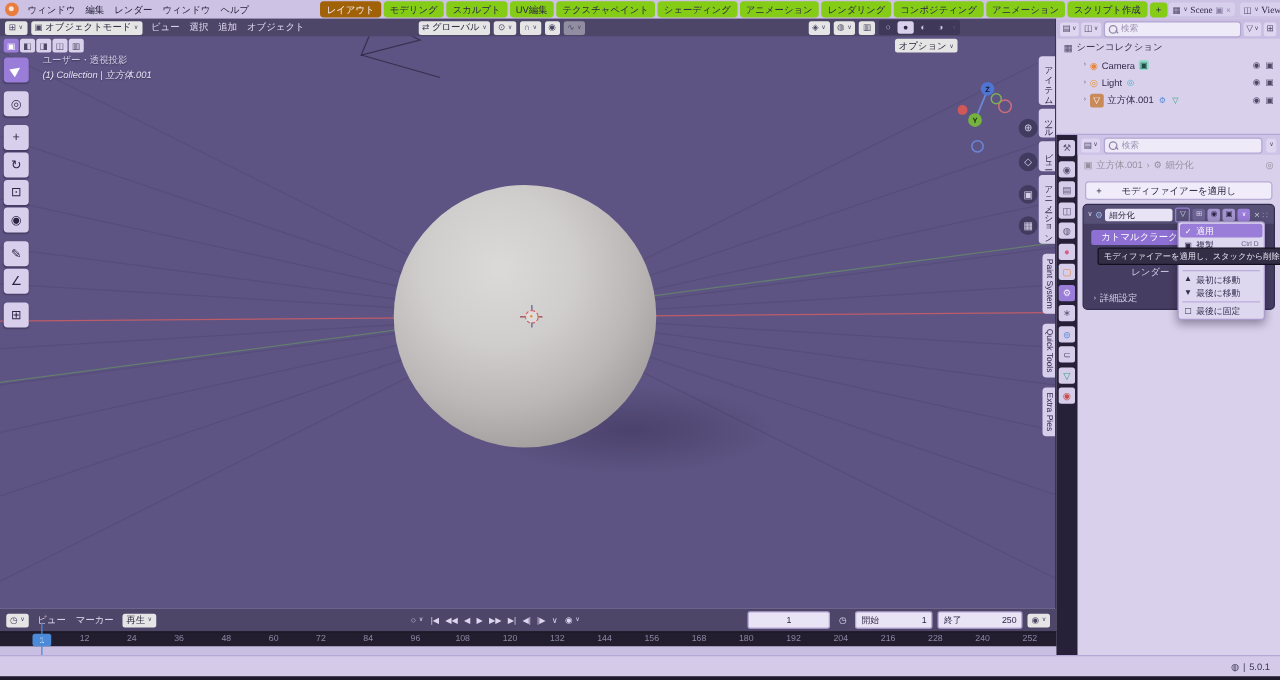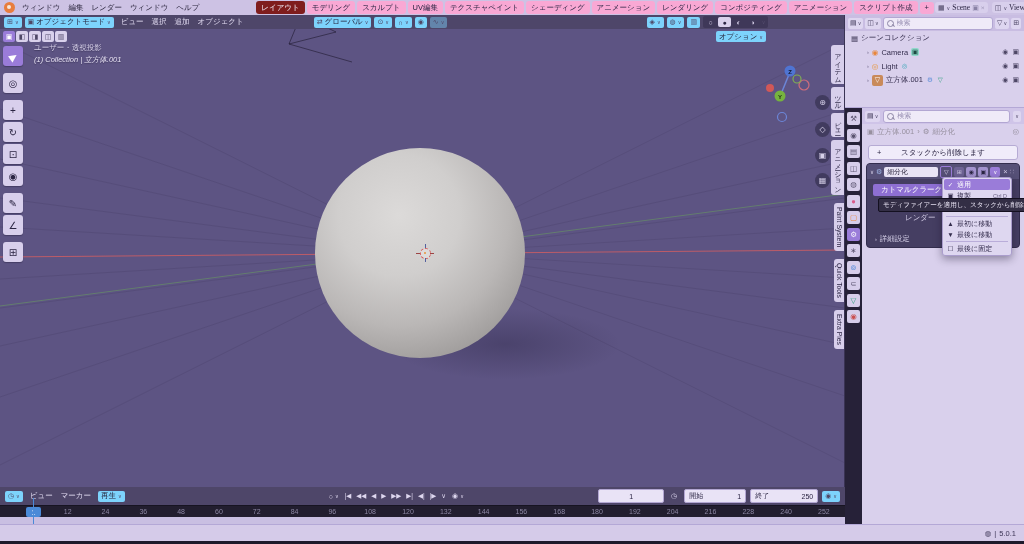--- a/index.html
+++ b/index.html
@@ -7,32 +7,32 @@
        font-family:"Liberation Sans","DejaVu Sans",sans-serif;background:#cdc2e4;
        -webkit-font-smoothing:antialiased;}
 
   
   #topbar{position:absolute;left:0;top:0;width:1024px;height:15px;background:#cdc2e4;
           display:flex;align-items:center;padding:0 4px;box-sizing:border-box;gap:1px;}
   #blender-logo{width:11px;height:11px;border-radius:50%;background:#e87d3e;position:relative;flex:0 0 auto;margin-right:2px;}
   #blender-logo::after{content:"";position:absolute;left:3px;top:3px;width:4px;height:4px;border-radius:50%;background:#f6e8dc;}
   .menu-item{font-size:7.5px;color:#241f36;padding:0 4px;white-space:nowrap;}
   #workspaces{display:flex;align-items:center;margin-left:4px;}
-  .wtab{font-size:7.5px;background:#f9a8d4;color:#2b2543;border-radius:3px;padding:1.5px 5px;margin-left:2px;white-space:nowrap;}
-  .wtab.active{background:#7f1d1d;color:#f4f0fb;margin-left:48px;}
+  .wtab{font-size:7.5px;background:#84cc16;color:#2b2543;border-radius:3px;padding:1.5px 5px;margin-left:2px;white-space:nowrap;}
+  .wtab.active{background:#a16207;color:#f4f0fb;margin-left:48px;}
   #scene-cluster{margin-left:auto;display:flex;align-items:center;gap:4px;font-family:Liberation Serif, serif;}
   .selector{display:flex;align-items:center;background:#d8cfec;border-radius:3px;height:11px;padding:0 3px;gap:2px;font-size:7.5px;color:#2b2543;}
   .selector .s-ico{font-size:7px;color:#4e4766;}
   .chev{font-size:5px;color:#544d6e;}
   .mini-x{font-size:7px;color:#8a82a6;}
 
   
   #vp{position:absolute;left:0;top:15px;width:845px;height:472px;background:#5d5483;border-right:1px solid #3a3354;box-sizing:border-box;}
   #vp-header{height:14px;background:#4e4669;display:flex;align-items:center;padding:0 4px;gap:3px;box-sizing:border-box;}
-  .dchip{display:inline-flex;align-items:center;gap:2px;background:#7dd3fc;color:#241f36;border-radius:2px;height:11px;padding:0 3px;font-size:7.5px;white-space:nowrap;}
+  .dchip{display:inline-flex;align-items:center;gap:2px;background:#e5e5e5;color:#241f36;border-radius:2px;height:11px;padding:0 3px;font-size:7.5px;white-space:nowrap;}
   .dchip .ci{font-size:7px;color:#4e4766;}
   .dchip.faded{opacity:.45;}
   .hmenu{color:#e2dcf2;font-size:7.5px;padding:0 4px;white-space:nowrap;}
   .shade-group{display:flex;background:#3f3859;border-radius:2px;padding:1px;gap:1px;}
   .sbtn{width:13px;height:10px;border-radius:2px;display:flex;align-items:center;justify-content:center;font-size:7px;color:#cfc8e2;background:transparent;}
   .sbtn.on{background:#d9d1ec;color:#2b2543;}
 
   #vp-body{position:absolute;left:0;top:14px;right:0;bottom:0;overflow:hidden;}
   #gridsvg{position:absolute;left:0;top:0;}
   #sphere{position:absolute;left:315px;top:119px;width:210px;height:210px;border-radius:50%;
@@ -201,21 +201,21 @@
         <span>オブジェクトモード</span>
         <span class="chev">∨</span>
       </span>
       <div style="display:flex">
 
       <span class="hmenu">ビュー</span>
           <span class="hmenu">選択</span>
           <span class="hmenu">追加</span>
           <span class="hmenu">オブジェクト</span>
         </div>
-      <span class="dchip" style="margin-left:63px">
+      <span class="dchip" style="margin-left:84px">
         <span class="ci">⇄</span>
         <span>グローバル</span>
         <span class="chev">∨</span>
       </span>
       <span class="dchip">
         <span class="ci">⊙</span>
         <span class="chev">∨</span>
       </span>
       <span class="dchip">
         <span class="ci">∩</span>
@@ -488,21 +488,21 @@
         <div id="breadcrumb">
           <span>▣</span>
           <span>立方体.001</span>
           <span>›</span>
           <span>⚙</span>
           <span>細分化</span>
           <span class="pin">◎</span>
         </div>
         <div id="add-mod-btn">
           <span class="plus">+</span>
-          <span>スタックから削除します</span>
+          <span>モディファイアーを適用し</span>
         </div>
 
         <div id="mod-panel">
           <div id="mod-header">
             <span class="exp">∨</span>
             <span class="mico">⚙</span>
             <span id="mod-name">細分化</span>
             <span class="funnel">▽</span>
             <span class="tgl off">⊞</span>
             <span class="tgl">◉</span>

